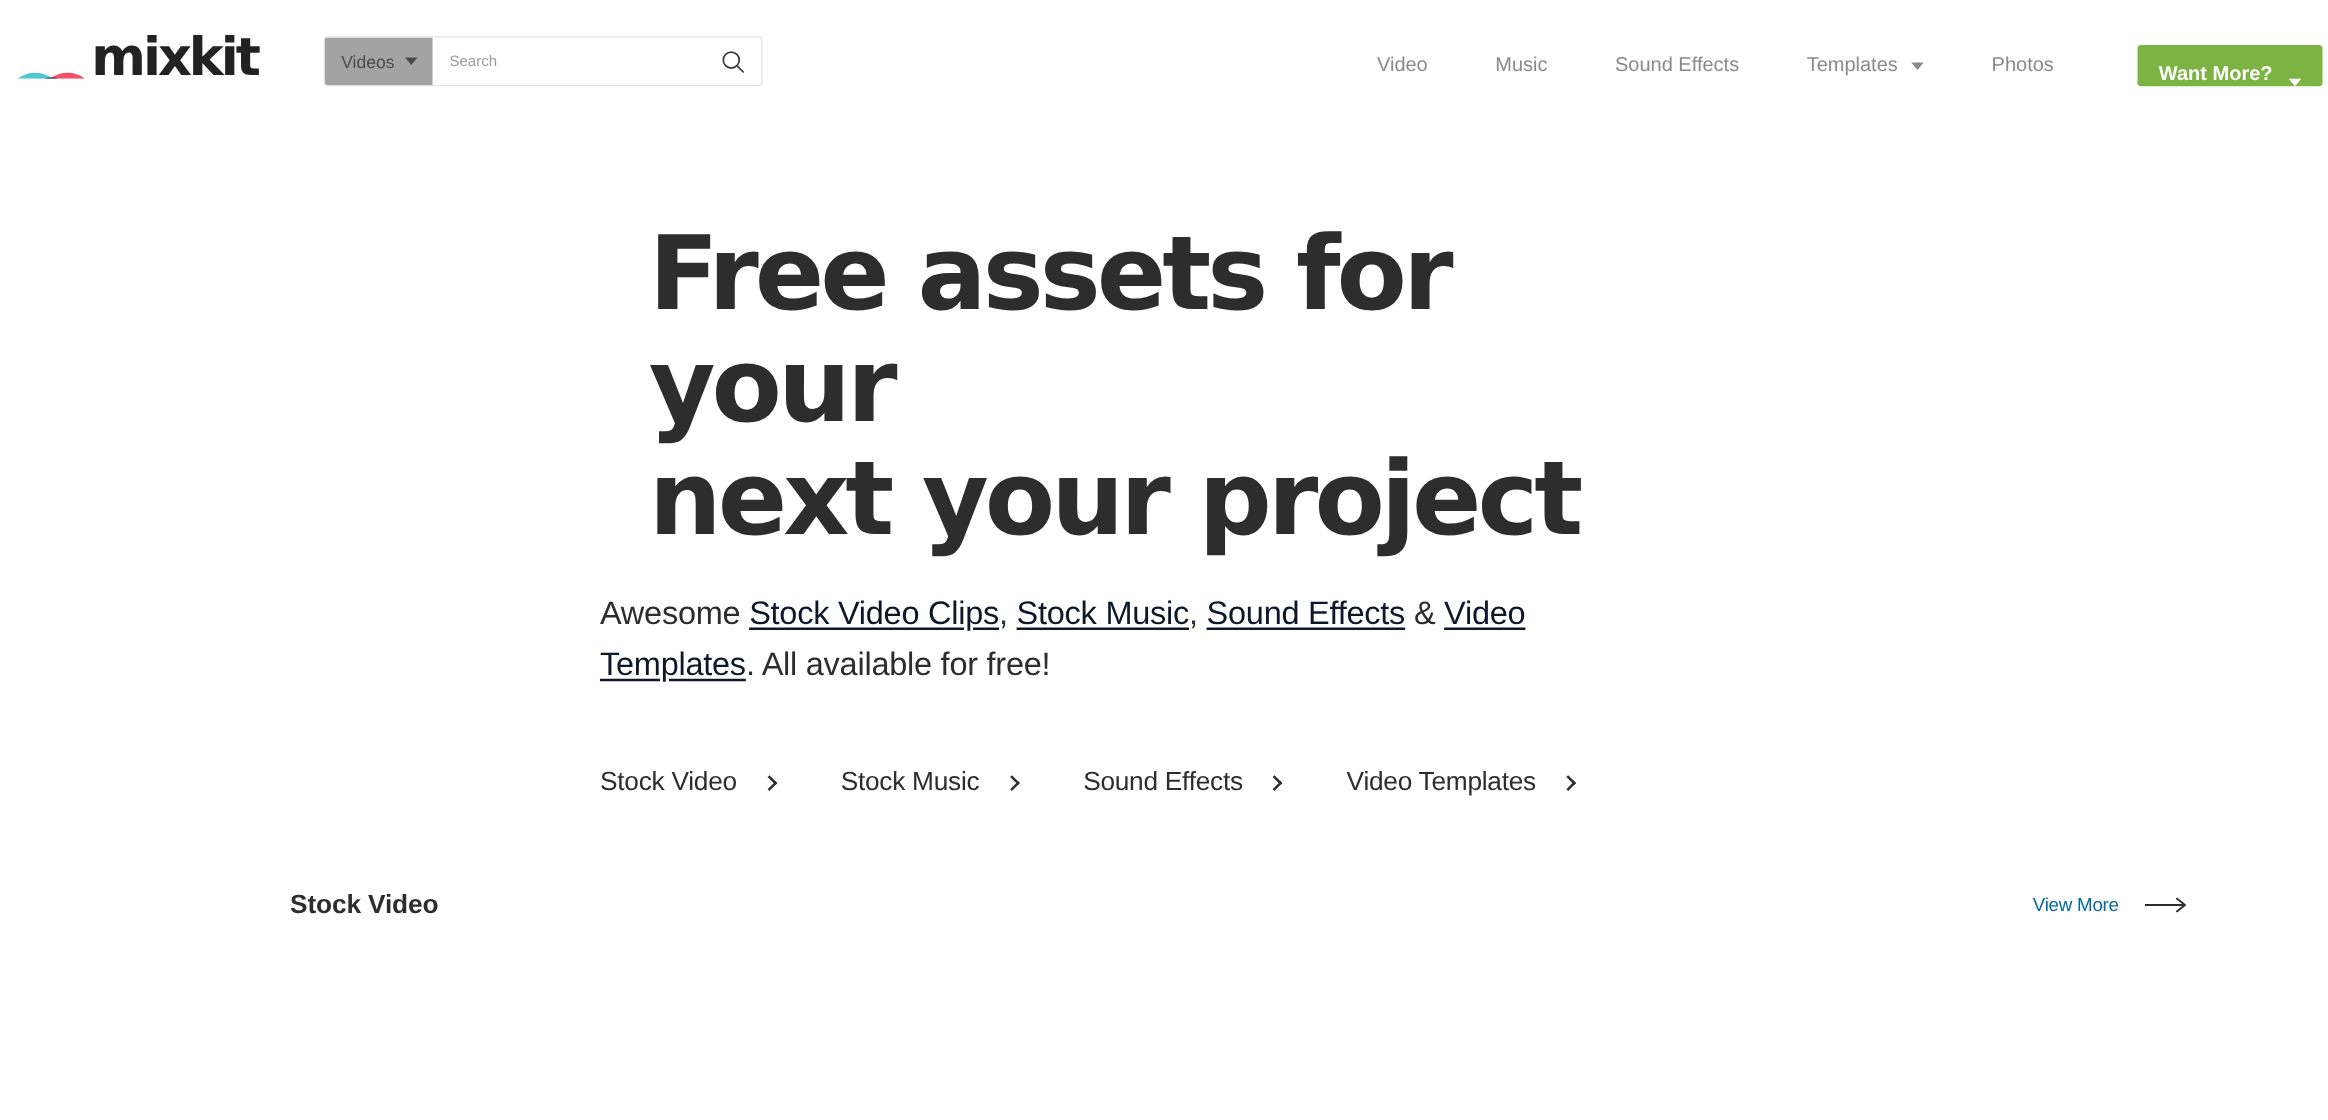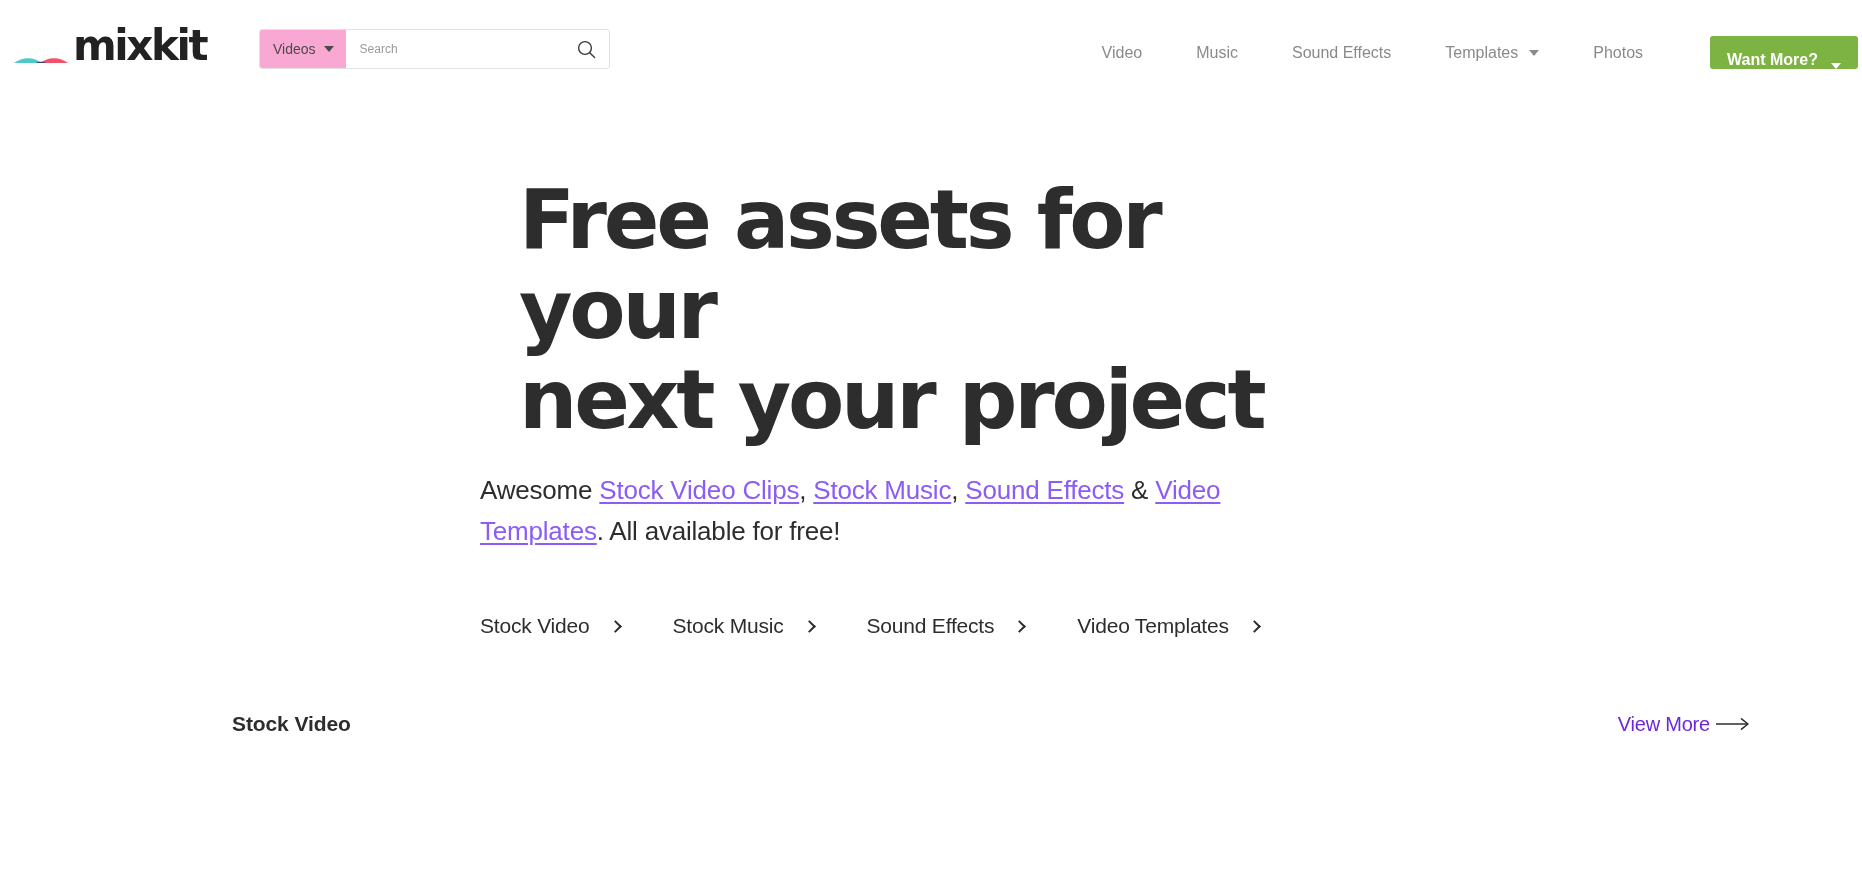--- a/index.html
+++ b/index.html
@@ -64,21 +64,21 @@
     align-items: stretch;
     border: 1px solid #e2e2e2;
     border-radius: 3px;
     background: #ffffff;
     overflow: hidden;
   }
   .search-scope {
     display: flex;
     align-items: center;
     gap: 8px;
-    background: #f9a8d4;
+    background: #a3a3a3;
     padding: 0 12px 0 13px;
     cursor: pointer;
     white-space: nowrap;
   }
   .search-scope-label {
     font-size: 14px;
     color: #4a4a4a;
     line-height: 1;
   }
   .caret-dn {
@@ -167,21 +167,21 @@
   }
   .hero-sub {
     margin-top: 25px;
     font-size: 26px;
     line-height: 41px;
     color: #2d2d2d;
     max-width: 790px;
     letter-spacing: -0.2px;
   }
   .hero-sub a {
-    color: #8b5cf6;
+    color: #0f172a;
     text-decoration: underline;
     text-underline-offset: 3px;
     cursor: pointer;
   }
 
   .cat-row {
     margin-top: 62px;
     display: flex;
     align-items: center;
     gap: 0;
@@ -217,23 +217,23 @@
     justify-content: space-between;
   }
   .section-title {
     font-size: 21px;
     color: #2d2d2d;
     letter-spacing: -0.1px;
   }
   .view-more {
     display: flex;
     align-items: center;
-    gap: 6px;
-    font-size: 20px;
-    color: #6d28d9;
+    gap: 21px;
+    font-size: 15px;
+    color: #0369a1;
     text-decoration: none;
     letter-spacing: -0.2px;
     cursor: pointer;
     white-space: nowrap;
   }
   .arrow-long {
     display: block;
   }
 
   .section-body {

